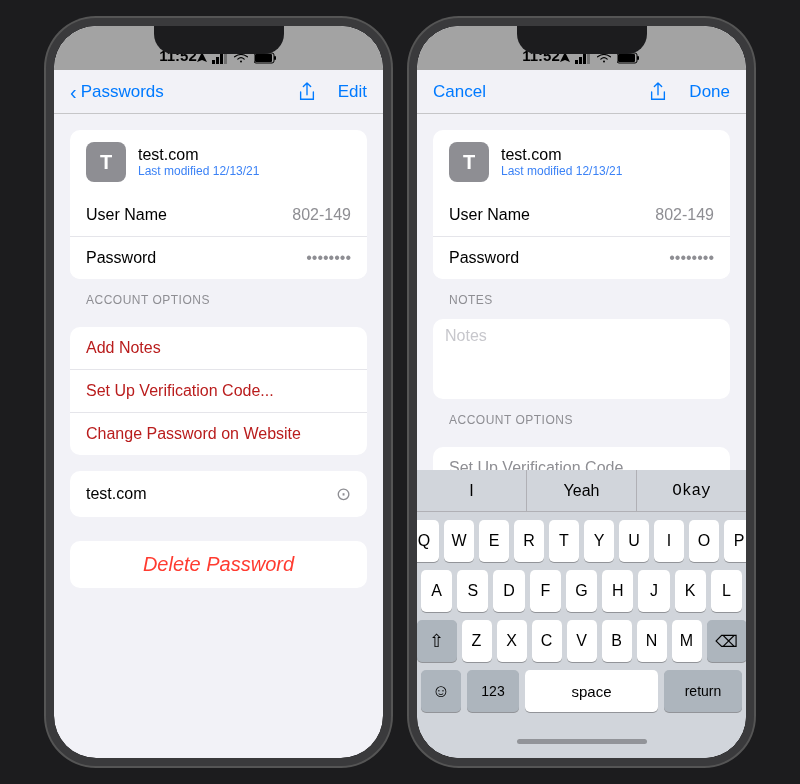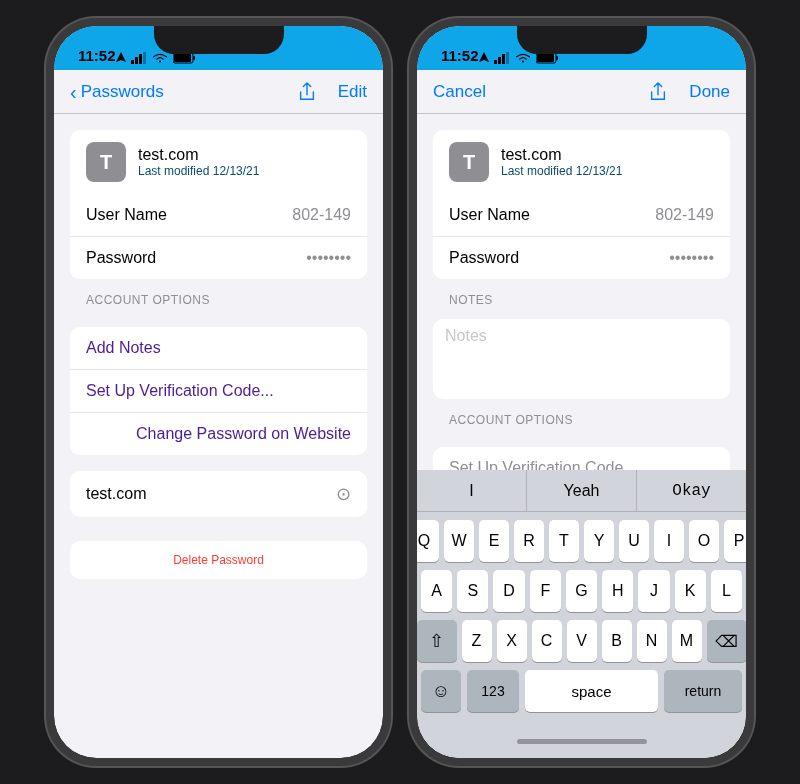--- a/index.html
+++ b/index.html
@@ -45,23 +45,23 @@
       background: #1c1c1e;
       border-radius: 0 0 20px 20px;
       z-index: 10;
     }
 
     
     .status-bar {
       height: 44px;
       display: flex;
       align-items: flex-end;
-      justify-content: flex-start;
+      justify-content: center;
       padding: 0 24px 6px;
-      background: #0ea5e9;
+      background: #a3a3a3;
       position: relative;
       z-index: 5;
     }
 
     .status-time {
       font-size: 15px;
       font-weight: 600;
       color: #000;
     }
 
@@ -153,21 +153,21 @@
     }
 
     .app-info-title {
       font-size: 16px;
       font-weight: 500;
       color: #000;
     }
 
     .app-info-sub {
       font-size: 12px;
-      color: #0c4a6e;
+      color: #3b82f6;
     }
 
     .field-row {
       display: flex;
       align-items: center;
       justify-content: space-between;
       padding: 12px 16px;
       border-bottom: 0.5px solid #e5e5ea;
       background: #fff;
     }
@@ -189,27 +189,26 @@
       text-transform: uppercase;
       letter-spacing: 0.5px;
       padding: 8px 32px 4px;
       margin-top: 6px;
     }
 
     
     .option-item {
       padding: 12px 16px;
       border-bottom: 0.5px solid #e5e5ea;
-      color: #4c1d95;
+      color: #b91c1c;
       font-size: 16px;
     }
 
     .option-item:last-child {
       border-bottom: none;
-      text-align: right;
     }
 
     
     .website-row {
       display: flex;
       align-items: center;
       justify-content: space-between;
       padding: 12px 16px;
     }
 
@@ -219,21 +218,22 @@
     }
 
     
     .delete-card {
       background: #fff;
       border-radius: 10px;
       margin: 16px 16px 0;
       padding: 12px 16px;
       text-align: center;
       color: #ff3b30;
-      font-size: 12px;
+      font-size: 20px;
+      font-style: italic;
     }
 
     
     .notes-area {
       background: #fff;
       border-radius: 10px;
       margin: 8px 16px 0;
       padding: 8px 12px;
       min-height: 80px;
     }

